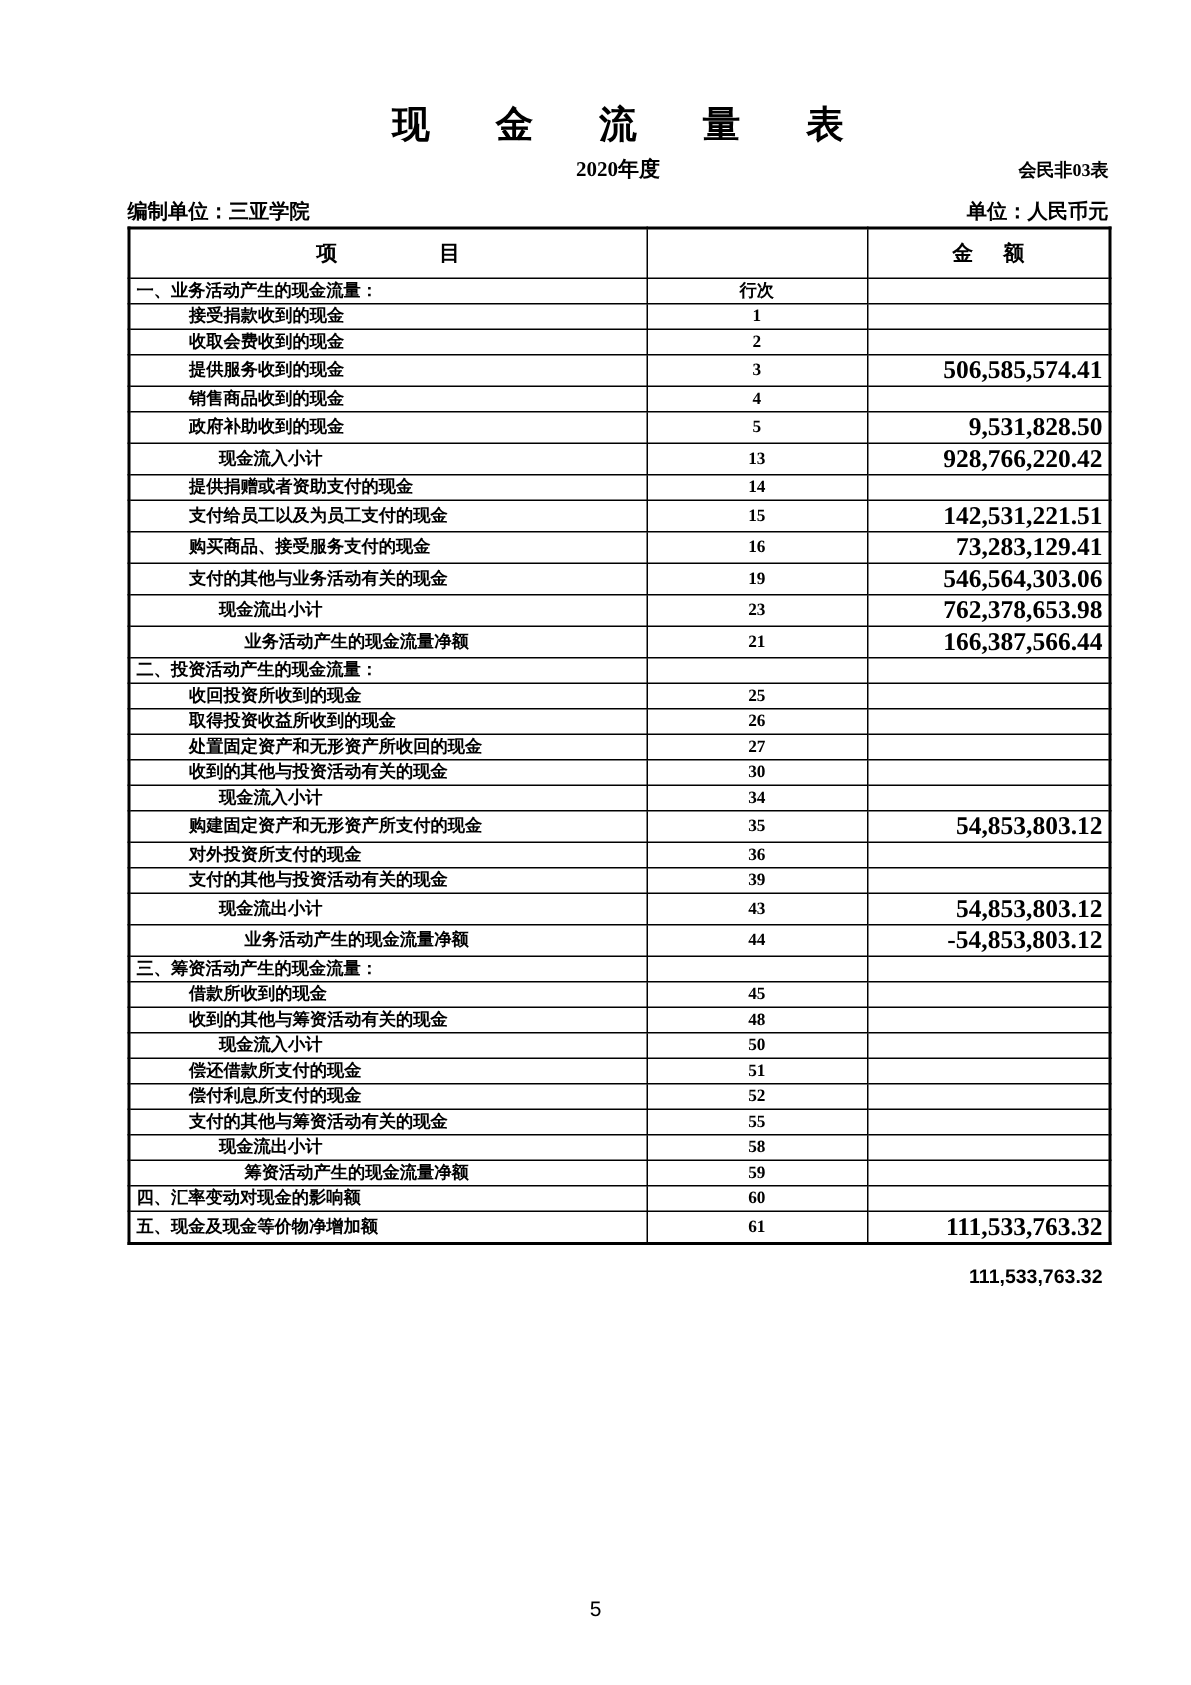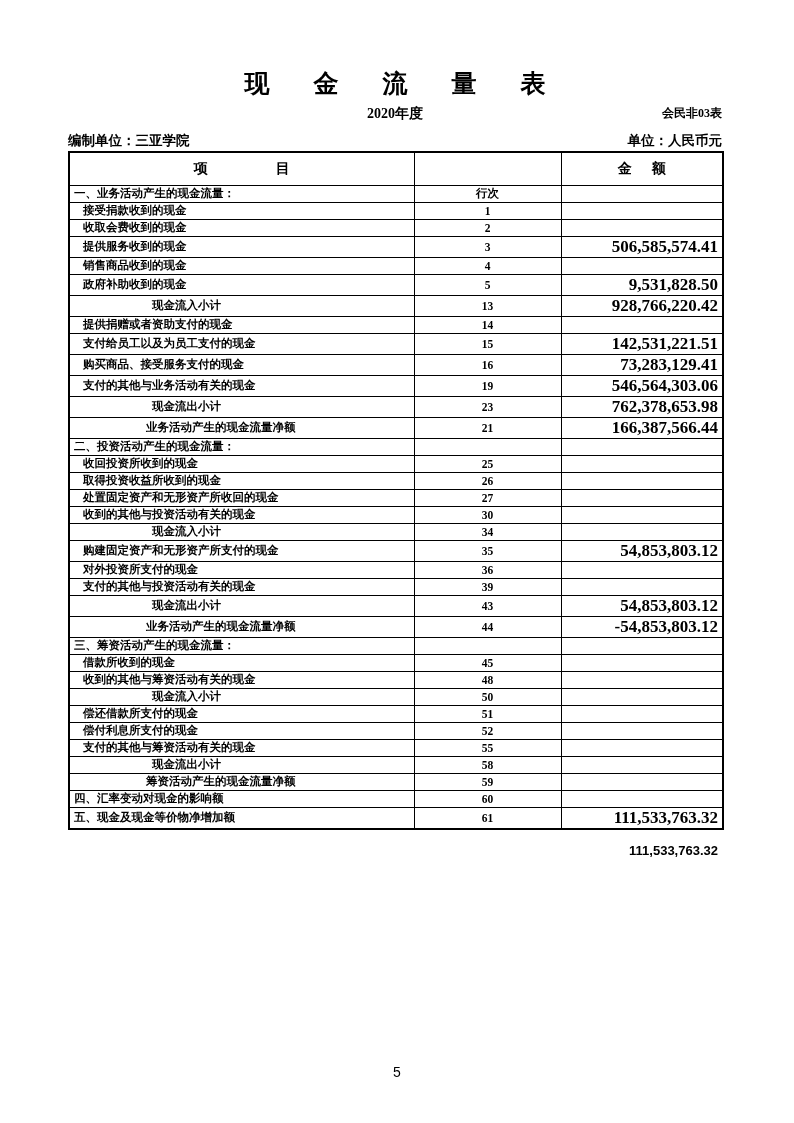--- a/index.html
+++ b/index.html
@@ -6,21 +6,21 @@
   html, body { background: #ffffff; }
   body {
     width: 794px; height: 1123px;
     position: relative;
     font-family: "Liberation Serif", "DejaVu Serif", serif;
     color: #000000;
     overflow: hidden;
   }
   .content {
     position: absolute;
-    left: 68px; top: 70px;
+    left: 85px; top: 70px;
     width: 654px;
   }
   .doc-title {
     text-align: center;
     font-size: 25px;
     font-weight: bold;
     line-height: 28px;
     letter-spacing: 44px;
     padding-left: 44px;
     white-space: nowrap;
@@ -80,22 +80,22 @@
   }
   .gap-wide { column-gap: 68px; }
   .gap-narrow { column-gap: 20px; }
   tr.data-row td { height: 17px; vertical-align: middle; }
   td.item-cell {
     font-size: 11.5px;
     font-weight: bold;
     text-align: left;
   }
   td.item-cell.ind-0 { padding-left: 4px; }
-  td.item-cell.ind-1 { padding-left: 13px; margin-top: 12px; }
-  td.item-cell.ind-2 { padding-left: 82px; }
+  td.item-cell.ind-1 { padding-left: 39px; margin-top: 12px; }
+  td.item-cell.ind-2 { padding-left: 59px; }
   td.item-cell.ind-3 { padding-left: 76px; }
   td.line-cell {
     font-size: 11.5px;
     font-weight: bold;
     text-align: center;
   }
   td.amount-cell {
     font-size: 17px;
     font-weight: bold;
     text-align: right;

